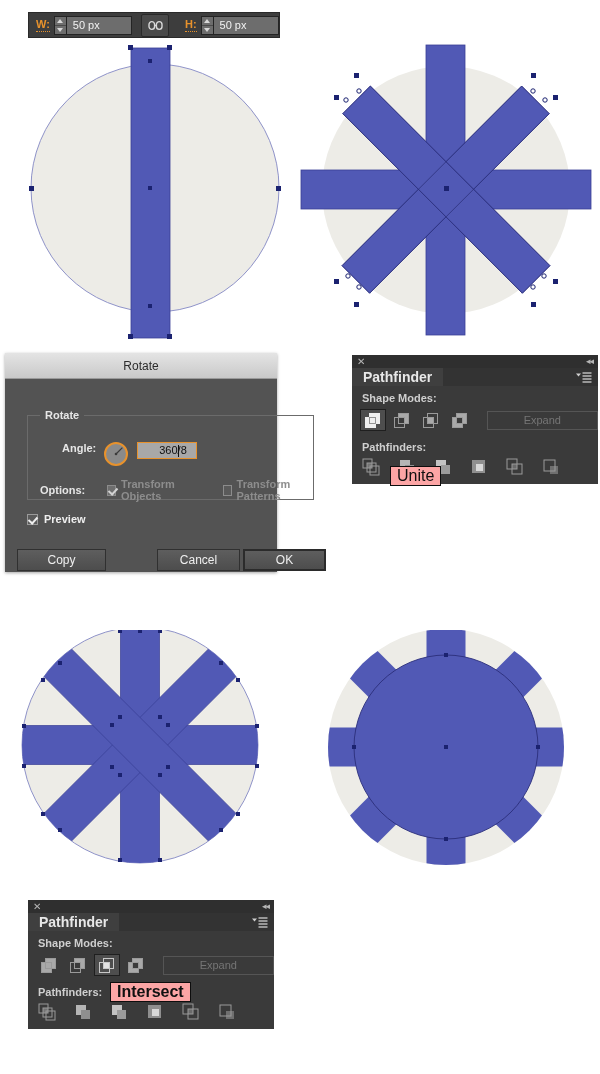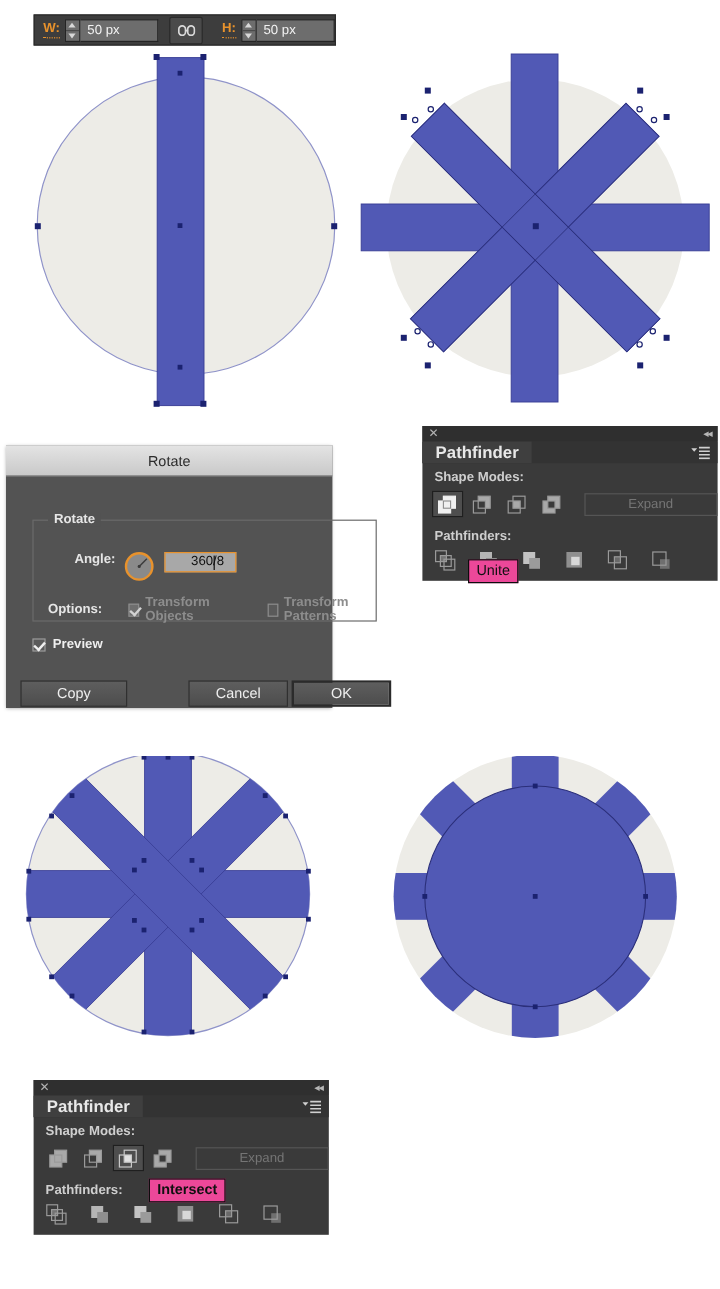--- a/index.html
+++ b/index.html
@@ -28,21 +28,21 @@
       display:flex;align-items:center;justify-content:center;border-radius:2px;}
 
   
   #art-tl{left:16px;top:44px;}
   #art-tr{left:300px;top:40px;}
   #art-bl{left:10px;top:630px;}
   #art-br{left:312px;top:630px;}
 
   
   #rotate-dialog{left:5px;top:353px;width:272px;height:219px;background:#535353;
-      box-shadow:0 1px 3px rgba(0,0,0,.35);margin-top:18px;}
+      box-shadow:0 1px 3px rgba(0,0,0,.35);}
   #rotate-titlebar{height:25px;background:linear-gradient(to bottom,#e4e4e4,#c9c9c9);
       border-bottom:1px solid #9a9a9a;display:flex;align-items:center;justify-content:center;}
   #rotate-title{font-size:12px;color:#2c2c2c;font-weight:normal;}
   #rotate-body{position:relative;height:194px;}
   .fieldset{position:absolute;left:22px;top:36px;width:287px;height:85px;
       border:1px solid #6b6b6b;box-sizing:border-box;}
   .fieldset-legend{position:absolute;left:12px;top:-7px;background:#535353;padding:0 5px;
       font-size:11px;font-weight:bold;color:#e6e6e6;}
   .row-label{font-size:11px;font-weight:bold;color:#e6e6e6;}
   #angle-row{position:absolute;left:34px;top:26px;display:flex;align-items:flex-start;}
@@ -83,22 +83,22 @@
   .pf-body{padding:6px 0 8px 0;position:relative;}
   .pf-section{font-size:11px;font-weight:bold;color:#cfcfcf;margin:0 0 5px 10px;}
   .pf-row{display:flex;align-items:center;padding-left:8px;gap:3px;}
   .pf-btn{width:26px;height:22px;display:flex;align-items:center;justify-content:center;
       box-sizing:border-box;border:1px solid transparent;}
   .pf-btn.active{background:#4e4e4e;border:1px solid #1f1f1f;}
   .pf-expand{margin-left:11px;width:112px;height:19px;border:1px solid #555555;
       display:flex;align-items:center;justify-content:center;font-size:11px;color:#757575;
       box-sizing:border-box;}
   .pf-row2{display:flex;align-items:center;padding-left:10px;gap:18px;margin-top:4px;}
-  .tooltip{position:absolute;background:#ec4899;border:1px solid #0d0d0d;
-      font-size:12px;color:#101010;padding:1px 6px 2px 6px;line-height:15px;z-index:20;}
+  .tooltip{position:absolute;background:#fca5a5;border:1px solid #0d0d0d;
+      font-size:16px;color:#101010;padding:1px 6px 2px 6px;line-height:15px;z-index:20;}
   #pf-panel-top{left:352px;top:355px;}
   #pf-panel-bottom{left:28px;top:900px;}
 </style>
 </head>
 <body>
 
 <div class="abs" id="wh-toolbar">
   <span class="wh-label">W:</span>
   <div class="stepper">
     <div class="sp">
@@ -429,21 +429,21 @@
           <path d="M5.5 1.5 H15.5 V11.5 H11.5 V5.5 H5.5 Z M1.5 5.5 H5.5 V11.5 H11.5 V15.5 H1.5 Z" fill="#a9a9a9"></path>
           <rect x="1.5" y="5.5" width="10" height="10" fill="none" stroke="#9a9a9a" stroke-width="1"></rect>
           <rect x="5.5" y="1.5" width="10" height="10" fill="none" stroke="#9a9a9a" stroke-width="1"></rect>
         </svg>
       </div>
       <div class="pf-expand">Expand</div>
     </div>
 
     <div class="pf-section" style="margin-top:10px;position:relative;">
       <span>Pathfinders:</span>
-      <span class="tooltip" style="left:86px;top:-4px;">Intersect</span>
+      <span class="tooltip" style="left:72px;top:-4px;">Intersect</span>
     </div>
 
     <div class="pf-row2">
       <svg width="18" height="18" viewBox="0 0 18 18">
         <rect x="1" y="1" width="9" height="9" fill="none" stroke="#9a9a9a"></rect>
           <rect x="5" y="5" width="9" height="9" fill="none" stroke="#9a9a9a"></rect>
         <rect x="8" y="8" width="9" height="9" fill="none" stroke="#9a9a9a"></rect>
           <rect x="5" y="5" width="5" height="5" fill="#9a9a9a" opacity=".6"></rect>
       </svg>
       <svg width="18" height="18" viewBox="0 0 18 18">

